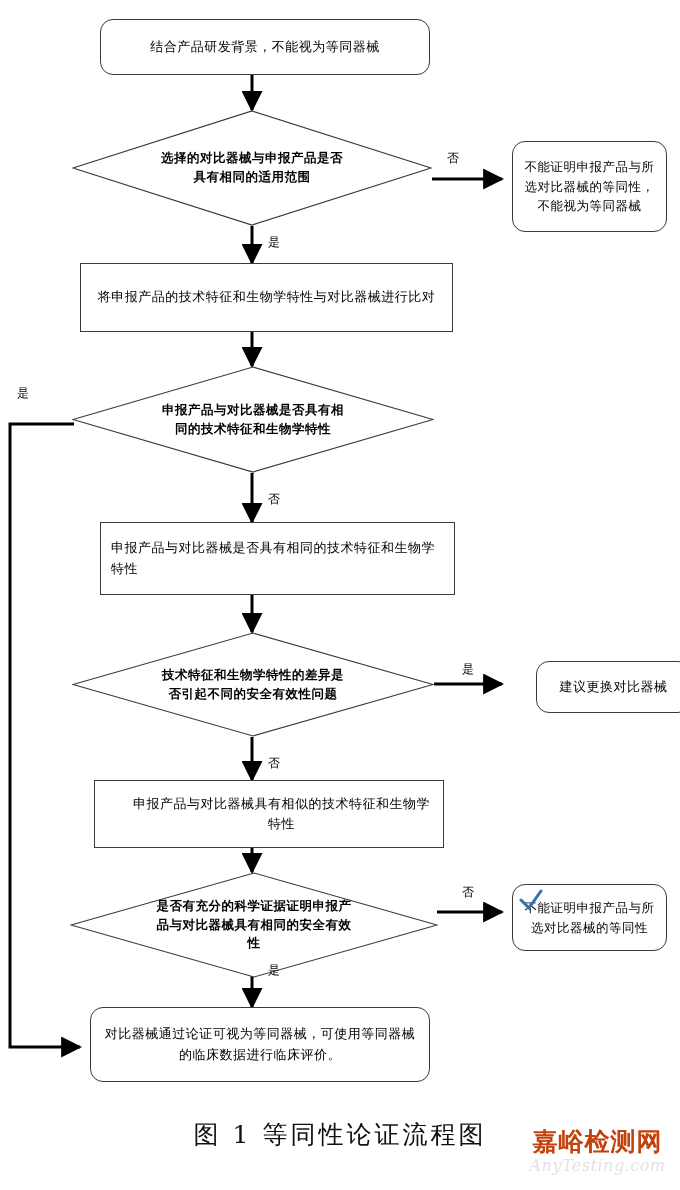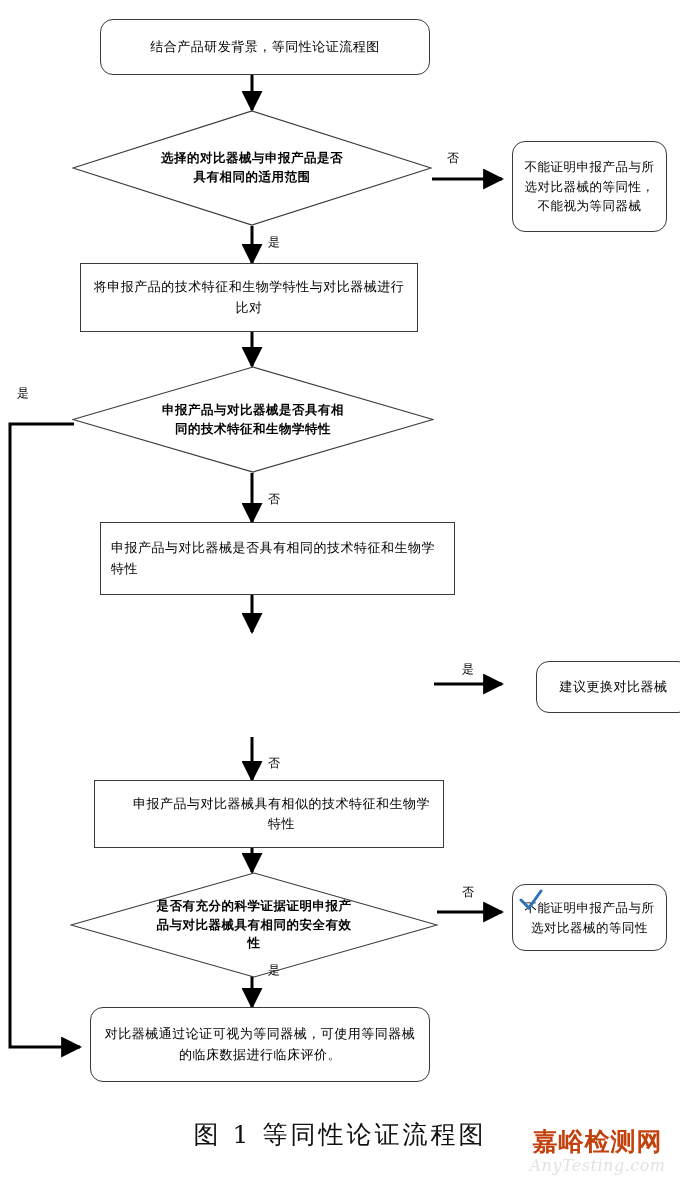--- a/index.html
+++ b/index.html
@@ -147,49 +147,55 @@
     <path d="M 437 912 L 502 912" stroke="#000000" stroke-width="3" fill="none" marker-end="url(#arrow)"></path>
 
     <path d="M 252 952 L 252 1007" stroke="#000000" stroke-width="3" fill="none" marker-end="url(#arrow)"></path>
   </svg>
 
   <svg class="tick" style="left:519px; top:889px; width:26px; height:24px;" viewBox="0 0 26 24" xmlns="http://www.w3.org/2000/svg">
     <path d="M 2 11 L 10 19 L 22 2" stroke="#2f72b8" stroke-width="3" fill="none" stroke-linecap="round"></path>
   </svg>
 
   <div class="node proc rounded" style="left:100px; top:19px; width:330px; height:56px;">
-    <span class="txt">结合产品研发背景，等同性论证流程图</span>
+    <span class="txt">结合产品研发背景，不能视为等同器械</span>
   </div>
 
   <div class="node diamond" style="left:72px; top:110px; width:360px; height:116px;">
     <svg class="dshape" viewBox="0 0 360 116" preserveAspectRatio="none" xmlns="http://www.w3.org/2000/svg">
       <polygon points="180,1 359,58 180,115 1,58" fill="#ffffff" stroke="#3a3a3a" stroke-width="1.2"></polygon>
     </svg>
     <span class="txt" style="padding:0 86px;">选择的对比器械与申报产品是否具有相同的适用范围</span>
   </div>
 
   <div class="node proc rounded" style="left:512px; top:141px; width:155px; height:91px; font-size:12.5px;">
     <span class="txt">不能证明申报产品与所选对比器械的等同性，不能视为等同器械</span>
   </div>
 
-  <div class="node proc" style="left:80px; top:263px; width:338px; height:69px;">
+  <div class="node proc" style="left:80px; top:263px; width:373px; height:69px;">
     <span class="txt">将申报产品的技术特征和生物学特性与对比器械进行比对</span>
   </div>
 
   <div class="node diamond" style="left:72px; top:366px; width:362px; height:107px;">
     <svg class="dshape" viewBox="0 0 362 107" preserveAspectRatio="none" xmlns="http://www.w3.org/2000/svg">
       <polygon points="181,1 361,53.5 181,106 1,53.5" fill="#ffffff" stroke="#3a3a3a" stroke-width="1.2"></polygon>
     </svg>
     <span class="txt" style="padding:0 84px;">申报产品与对比器械是否具有相同的技术特征和生物学特性</span>
   </div>
 
   <div class="node proc leftalign" style="left:100px; top:522px; width:355px; height:73px;">
     <span class="txt">申报产品与对比器械是否具有相同的技术特征和生物学特性</span>
   </div>
 
+  <div class="node diamond" style="left:72px; top:632px; width:362px; height:105px;">
+    <svg class="dshape" viewBox="0 0 362 105" preserveAspectRatio="none" xmlns="http://www.w3.org/2000/svg">
+      <polygon points="181,1 361,52.5 181,104 1,52.5" fill="#ffffff" stroke="#3a3a3a" stroke-width="1.2"></polygon>
+    </svg>
+    <span class="txt" style="padding:0 84px;">技术特征和生物学特性的差异是否引起不同的安全有效性问题</span>
+  </div>
 
   <div class="node proc rounded" style="left:536px; top:661px; width:155px; height:52px;">
     <span class="txt">建议更换对比器械</span>
   </div>
 
   <div class="node proc" style="left:94px; top:780px; width:350px; height:68px;padding-left:35px;">
     <span class="txt">申报产品与对比器械具有相似的技术特征和生物学特性</span>
   </div>
 
   <div class="node diamond" style="left:70px; top:872px; width:368px; height:106px;">

